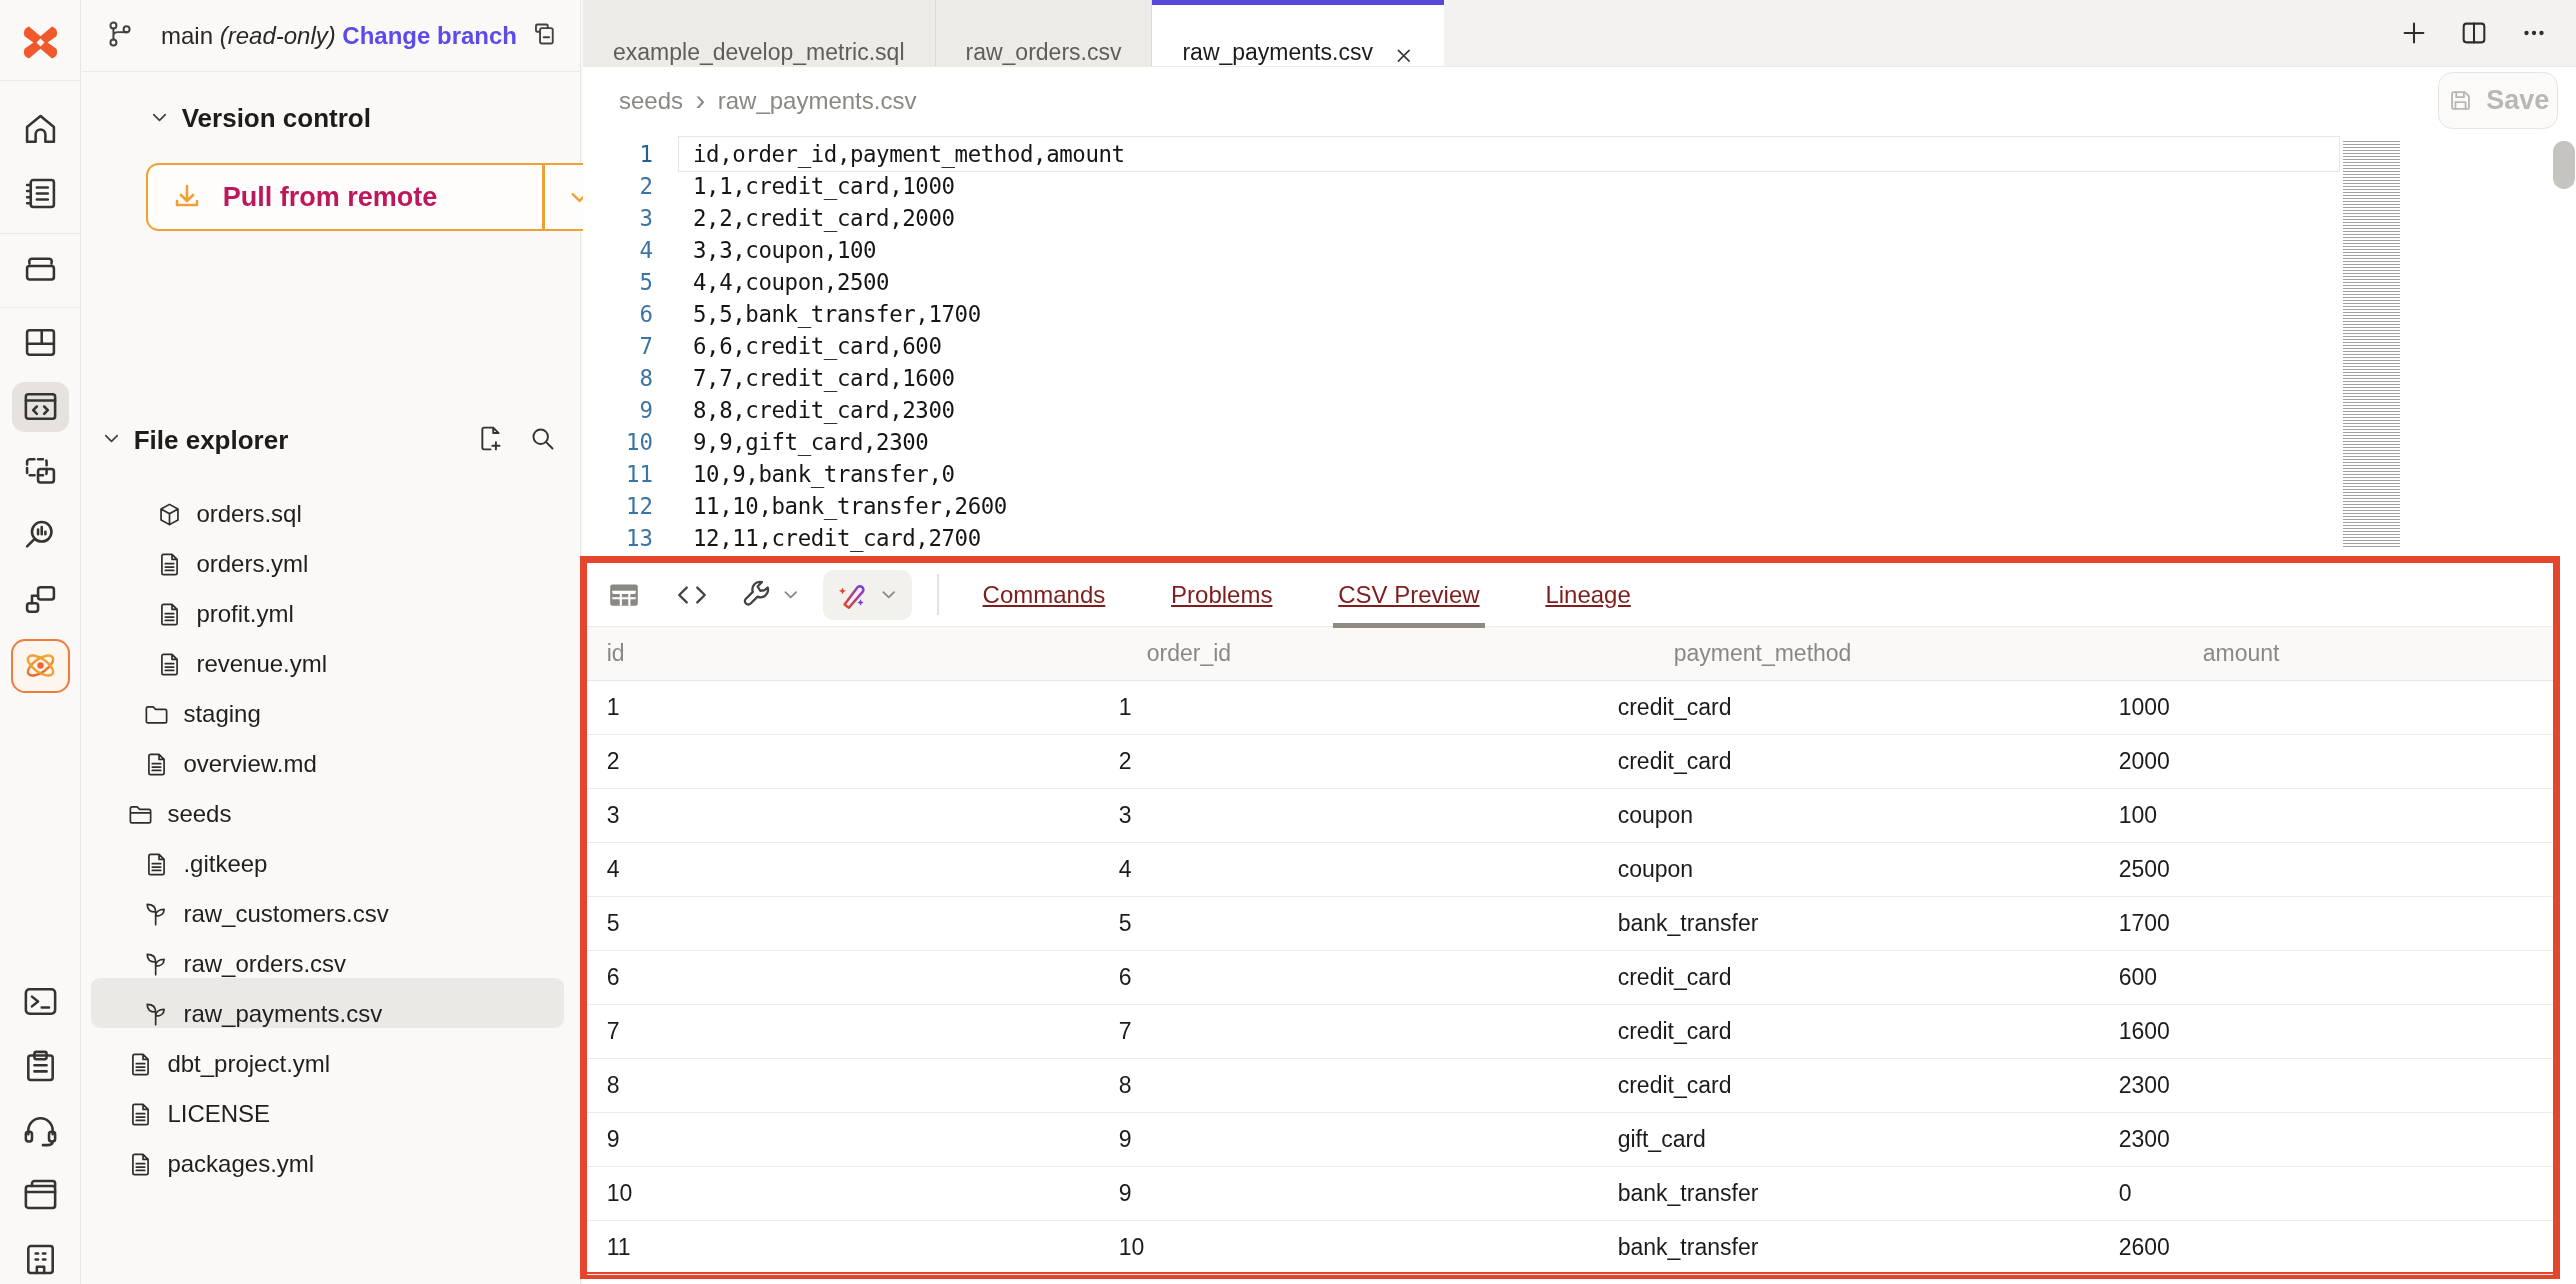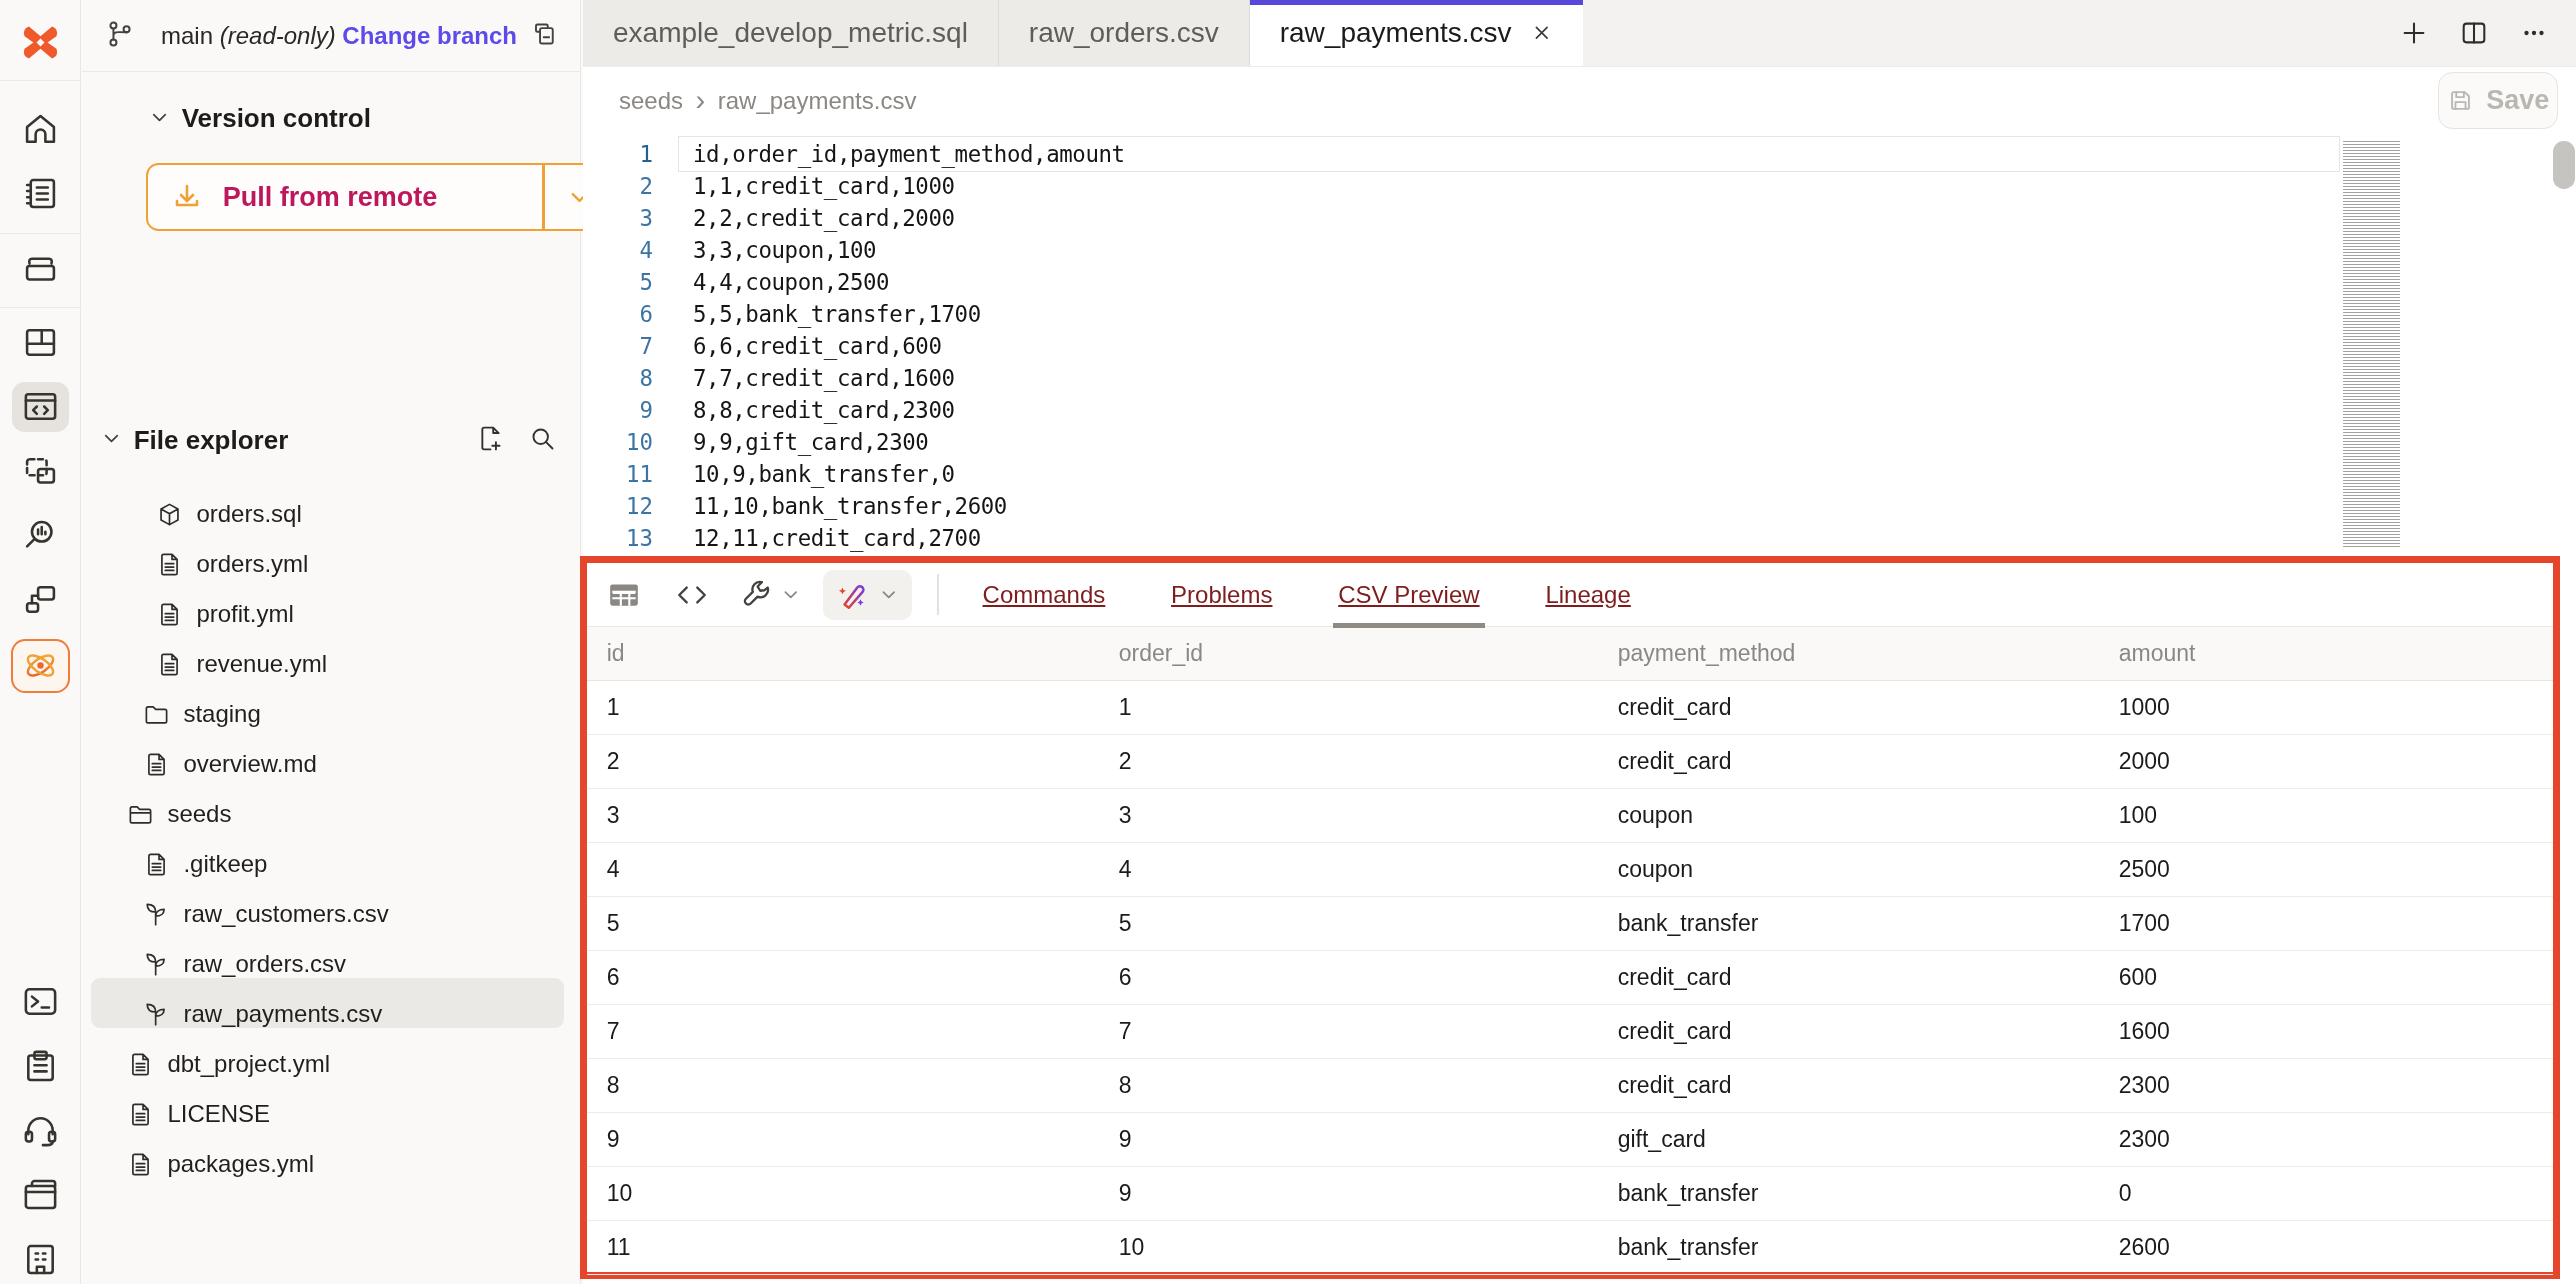--- a/index.html
+++ b/index.html
@@ -42,21 +42,21 @@
   .fe { margin-top:184px; }
   #file-list { list-style:none; margin-top:12.5px; }
   .file-item { height:50px; display:flex; align-items:flex-end; font-size:24px; color:#211F1D; margin:0 16px 0 9px; border-radius:9px; cursor:pointer; }
   .file-item .fi-icon { display:flex; margin-right:13.4px; }
   .file-item svg { width:27px; height:27px; stroke:#2F2D2A; stroke-width:2; fill:none; stroke-linecap:round; stroke-linejoin:round; }
   .file-item.selected { background:#EBE9E5; }
 
   
   .main { position:absolute; left:583px; top:0; width:1993px; height:1284px; background:#fff; }
   .tabbar { height:67px; background:#F3F2F0; display:flex; border-bottom:1.8px solid #EDEBE8; }
-  .tab { display:flex; align-items:center; padding:0 30px; font-size:28px; color:#5F5D59; background:#ECEBE8; border-right:1.8px solid #DCDAD7; position:relative; cursor:pointer; white-space:nowrap; }
+  .tab { display:flex; align-items:flex-end; padding:0 30px; font-size:23px; color:#5F5D59; background:#ECEBE8; border-right:1.8px solid #DCDAD7; position:relative; cursor:pointer; white-space:nowrap; }
   .tab.active { background:#fff; color:#1D1B19; border-right:none; }
   .tab.active::before { content:""; position:absolute; left:0; top:0; right:0; height:5.4px; background:#5748D9; }
   .tab .tab-close { margin-left:19.7px; display:none; }
   .tab .tab-close svg { width:21.5px; height:21.5px; stroke:#3A3835; stroke-width:2.4; fill:none; stroke-linecap:round; }
   .tab.closable .tab-close { display:flex; }
   .tab-actions { margin-left:auto; display:flex; align-items:center; gap:30px; padding-right:27px; }
   .tab-actions .ta { display:flex; cursor:pointer; }
   .tab-actions svg { width:30px; height:30px; stroke:#2F2D2A; stroke-width:2.2; fill:none; stroke-linecap:round; stroke-linejoin:round; }
 
   .crumb-row { height:67px; background:#fff; display:flex; align-items:center; padding:0 18px 0 36px; }
@@ -82,21 +82,21 @@
   .pt-icon { display:flex; align-items:center; cursor:pointer; }
   .pt-icon svg { width:34px; height:34px; }
   .pt-stroke svg { stroke:#44423F; stroke-width:2.2; fill:none; stroke-linecap:round; stroke-linejoin:round; }
   .chev-sm svg { width:21.5px; height:21.5px; stroke:#8B8883; stroke-width:2.6; fill:none; stroke-linecap:round; stroke-linejoin:round; }
   .wand-wrap { display:flex; align-items:center; background:#F2F1EE; border-radius:10.7px; height:50px; padding:0 12.5px; margin-left:21.5px; }
   .pt-sep { width:1.8px; height:41px; background:#E3E1DE; margin:0 0 0 25px; }
   .ptab { font-size:24px; color:#7f1d1d; padding:0 5.4px; height:64px; display:flex; align-items:center; position:relative; cursor:pointer; white-space:nowrap;text-decoration:underline; }
   .ptab.active::after { content:""; position:absolute; left:0; right:0; bottom:-1.8px; height:5.4px; background:#8F8A84; }
 
   .grid { width:100%; }
-  .grid-head { height:54px; background:#FAF9F7; border-bottom:1.8px solid #E8E6E3; display:flex; align-items:center; }
+  .grid-head { height:54px; background:#FAF9F7; border-bottom:1.8px solid #E8E6E3; display:flex; align-items:center;gap:28px; }
   .gh-cell { font-size:23px; color:#8B8883; padding-left:19.7px; }
   .grid-row { height:54px; display:flex; align-items:center; border-bottom:1.8px solid #EDEBE9; }
   .gr-cell { font-size:23px; color:#1D1B19; padding-left:19.7px; }
   .c0 { width:512px; } .c1 { width:499px; } .c2 { width:501px; } .c3 { flex:1; }
 
   svg.fillg { fill:#8B8883; stroke:none; }
 </style>
 </head>
 <body>
 

